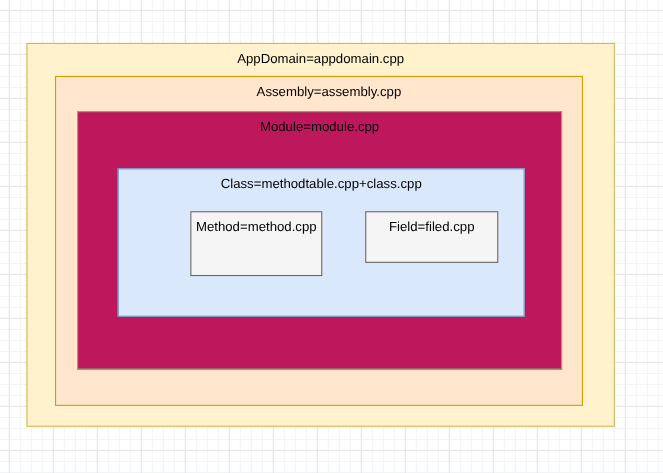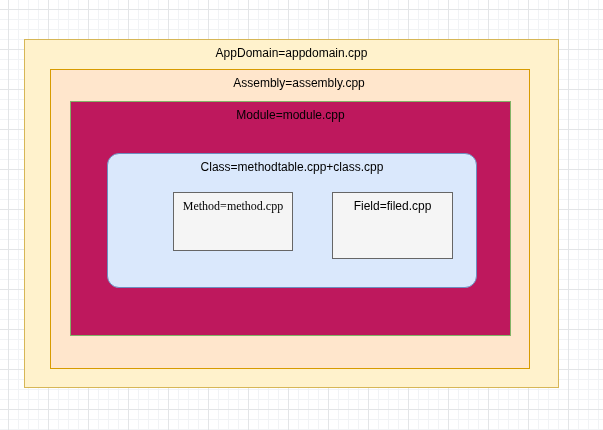--- a/index.html
+++ b/index.html
@@ -34,23 +34,23 @@
     font-size: 12px;
     line-height: 15px;
     color: #000000;
     white-space: nowrap;
     overflow: hidden;
   }
   
   .appdomain { left: 24px;  top: 39px;  width: 535px; height: 349px; }
   .assembly  { left: 25px;  top: 29px;  width: 480px; height: 300px; padding-left: 18px; }
   .module    { left: 19px;  top: 31px;  width: 441px; height: 235px; }
-  .class     { left: 36px;  top: 51px;  width: 370px; height: 135px; border-radius: 12px; }
-  .method    { left: 65px;  top: 38px;  width: 120px; height: 59px; font-family: Liberation Serif, serif;  }
-  .field     { left: 224px; top: 38px;  width: 121px; height: 67px;  }
+  .class     { left: 36px;  top: 51px;  width: 370px; height: 135px; }
+  .method    { left: 65px;  top: 38px;  width: 120px; height: 59px;  }
+  .field     { left: 224px; top: 38px;  width: 121px; height: 47px;  }
 </style>
 </head>
 <body>
 
 <div class="canvas">
 
   <div class="shape appdomain" style="background-color: rgb(255, 242, 204); border-color: rgb(214, 182, 86);">
     <div class="shape-label">AppDomain=appdomain.cpp</div>
 
     <div class="shape assembly" style="background-color: rgb(255, 230, 204); border-color: rgb(215, 155, 0);">

